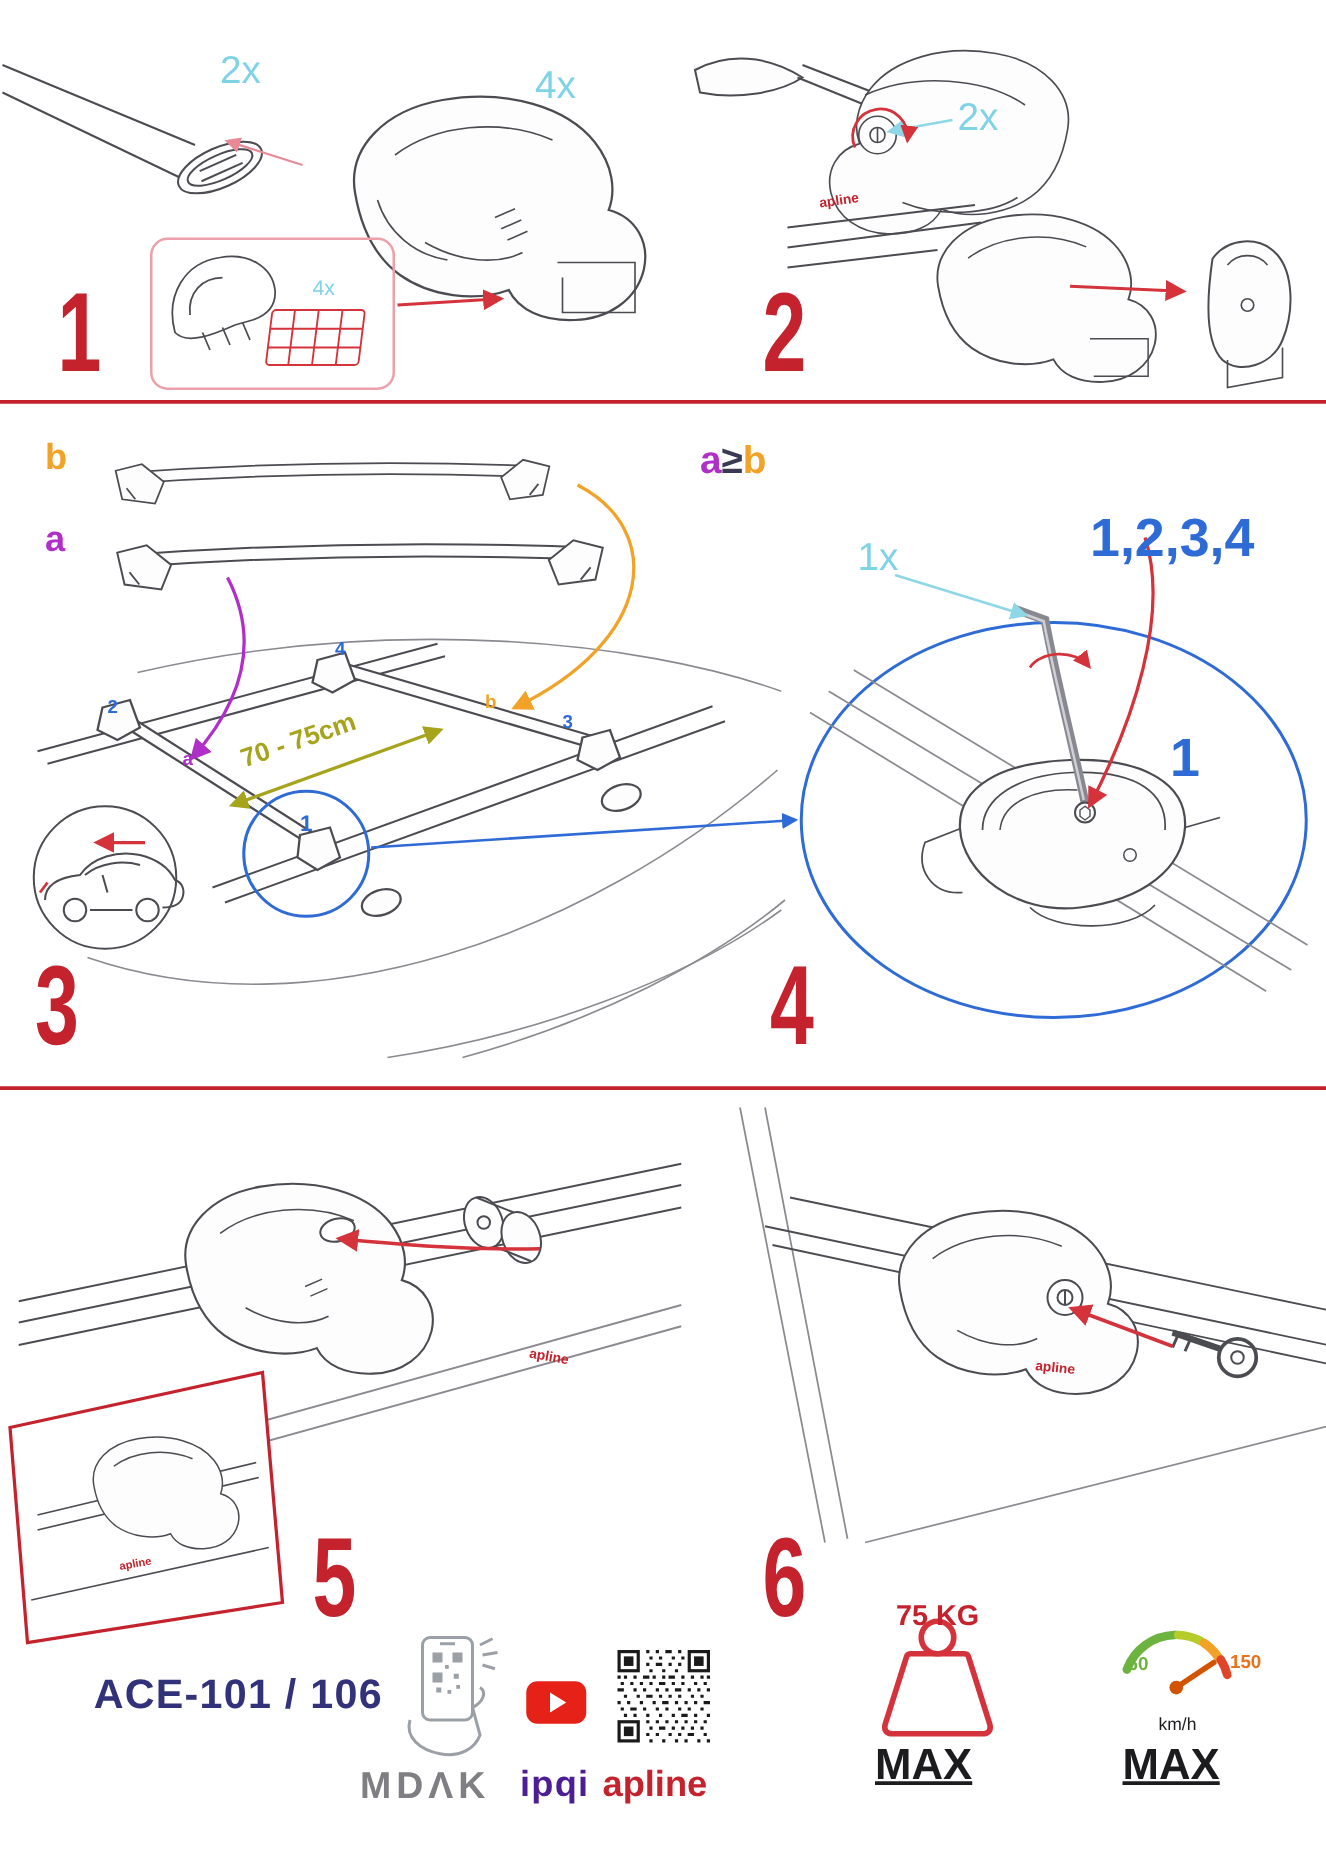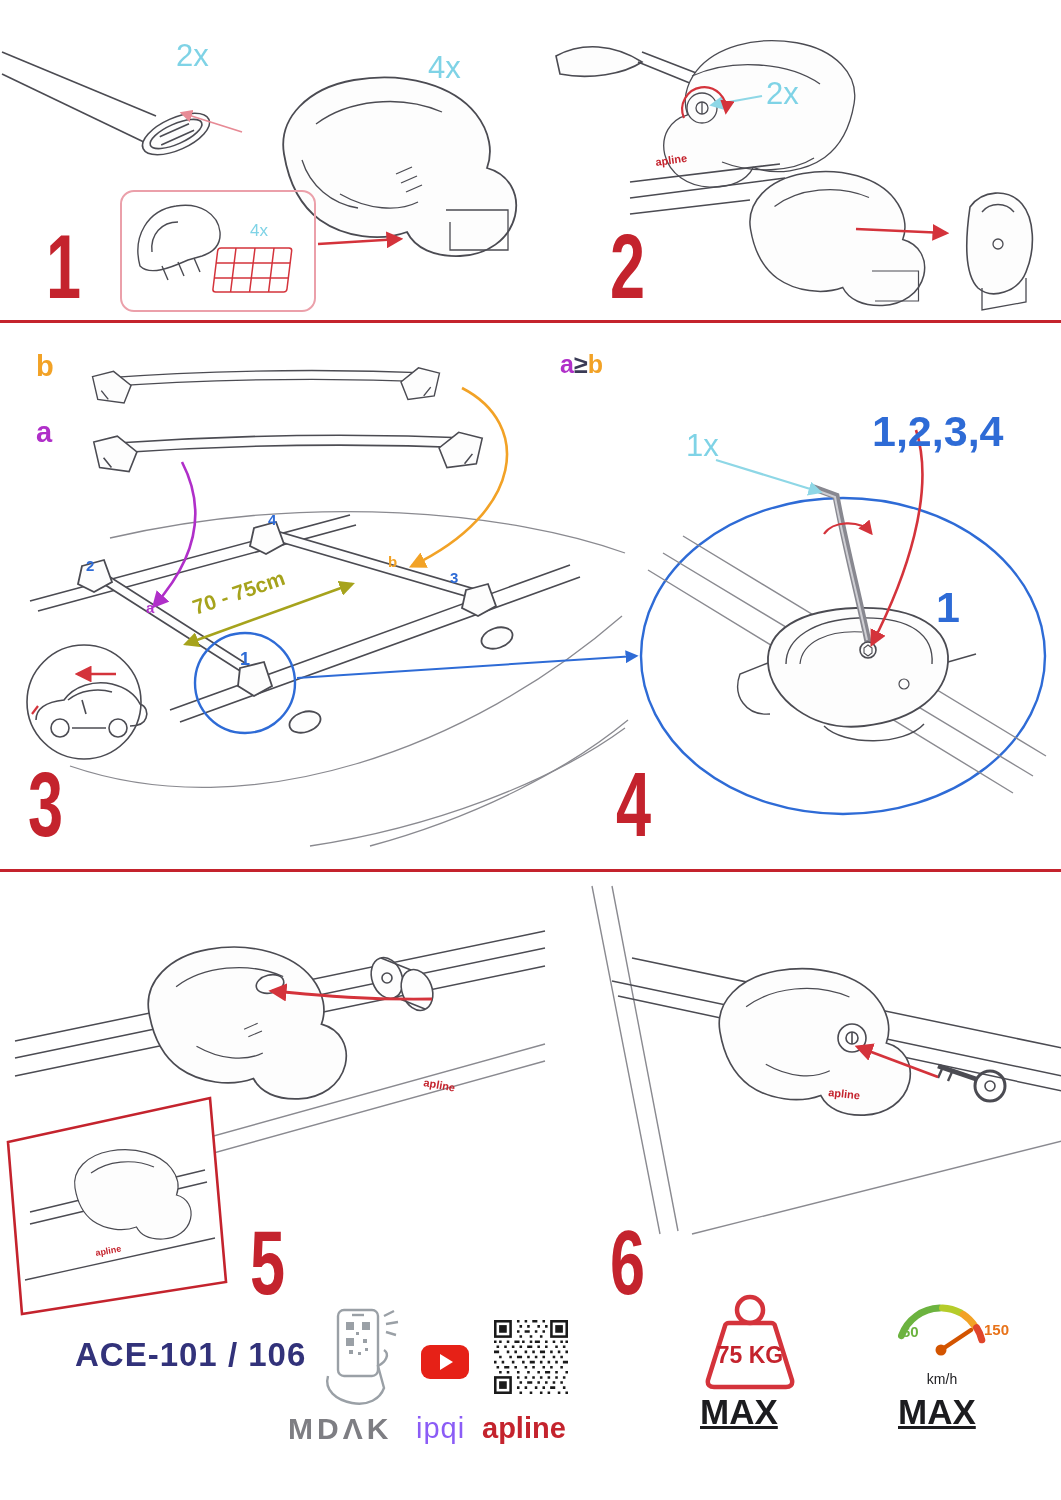--- a/index.html
+++ b/index.html
@@ -9,30 +9,30 @@
   .lbl{position:absolute;z-index:6;line-height:1;white-space:nowrap;font-family:"Liberation Sans",sans-serif;}
   .stepnum{color:#c4232d;font-size:90px;font-weight:700;transform:scaleX(.70);transform-origin:0 0;}
   .cyan{color:#7fd3e6;font-size:31px;font-weight:400;}
   .cyan-sm{color:#7fd3e6;font-size:17px;font-weight:400;}
   .blue-big{color:#2e6bd6;font-size:43px;font-weight:700;margin-top:30px;}
   .pos{color:#2e6bd6;font-size:15px;font-weight:700;}
   .pos-lg{color:#2e6bd6;font-size:18px;font-weight:700;}
   .bar-b{color:#f2a226;font-size:29px;font-weight:700;}
   .bar-a{color:#b02fc9;font-size:29px;font-weight:700;}
   .dist{color:#a6a31c;font-size:21px;font-weight:700;transform:rotate(-19deg);transform-origin:0 0;}
-  .cond{font-size:25px;font-weight:700;}
+  .cond{font-size:31px;font-weight:700;}
   .divider{position:absolute;left:0;width:1061px;height:3px;background:#c4232d;z-index:4;}
   .inset-box{position:absolute;left:120px;top:190px;width:192px;height:118px;border:2px solid #eba0aa;
              border-radius:14px;z-index:2;}
   .overlay{z-index:5;pointer-events:none;}
   .model{color:#32327a;font-size:33px;font-weight:700;letter-spacing:1px;margin-left:13px;}
   .apart{font-family:"DejaVu Sans Mono",monospace;font-size:29px;font-weight:700;color:#1c1c1f;}
   .apart .red{color:#c4232d;}
   .mdak{color:#7e7e83;font-size:30px;font-weight:700;letter-spacing:4px;text-align:right;}
-  .ipqi{color:#8b5cf6;font-size:29px;font-weight:400;letter-spacing:1px;}
+  .ipqi{color:#4c1d95;font-size:29px;font-weight:700;letter-spacing:1px;}
   .apline{color:#c4232d;font-size:29px;font-weight:700;}
   .maxlbl{color:#1c1c1f;font-size:35px;font-weight:700;}
   .kg{color:#c4232d;font-size:23px;font-weight:700;text-align:center;}
   .speedlo{color:#6cb33f;font-size:15px;font-weight:700;margin-top:28px;}
   .speedhi{color:#e8731a;font-size:15px;font-weight:700;}
   .kmh{color:#1c1c1f;font-size:14px;font-weight:400;text-align:center;}
   .ctr{text-align:left;text-decoration:underline;}
   .draw path,.draw line,.draw ellipse,.draw circle,.draw polygon,.draw polyline{vector-effect:none;}
 </style>
 </head>
@@ -393,21 +393,21 @@
     </g>
   </svg>
   <span class="lbl apline" style="left:482px;top:1414px">apline</span>
 
   <svg style="left:693px;top:1290px" width="116" height="108" viewBox="0 0 116 108" class="draw">
     <g stroke="#d4333b" stroke-width="4.5" fill="none">
       <circle cx="57" cy="20" r="13"></circle>
       <path d="M36,33 L78,33 C80,33 82,34 82,36 L99,90 C100,95 97,97 93,97 L21,97 C17,97 14,95 15,90 L32,36 C32,34 34,33 36,33 Z"></path>
     </g>
   </svg>
-  <span class="lbl kg" style="left:700px;top:1344px;width:100px">75 KG</span>
+  <span class="lbl kg" style="left:700px;top:1281px;width:100px">75 KG</span>
   <span class="lbl maxlbl ctr" style="left:700px;top:1394px;width:100px">MAX</span>
 
   <svg style="left:876px;top:1286px" width="132" height="108" viewBox="0 0 132 108">
     <g fill="none" stroke-linecap="round" stroke-width="7">
       <path d="M25.5,49.6 A42,42 0 0 1 63.6,22.0" stroke="#6cb33f"></path>
       <path d="M66.5,22.0 A42,42 0 0 1 84.7,26.9" stroke="#b5cc2a"></path>
       <path d="M87.2,28.4 A42,42 0 0 1 99.0,40.4" stroke="#f2a226"></path>
       <path d="M100.6,41.7 A42,42 0 0 1 105.8,53.8" stroke="#e0452b"></path>
     </g>
     <line x1="65" y1="64" x2="95" y2="44" stroke="#d35400" stroke-width="4.5" stroke-linecap="round"></line>

